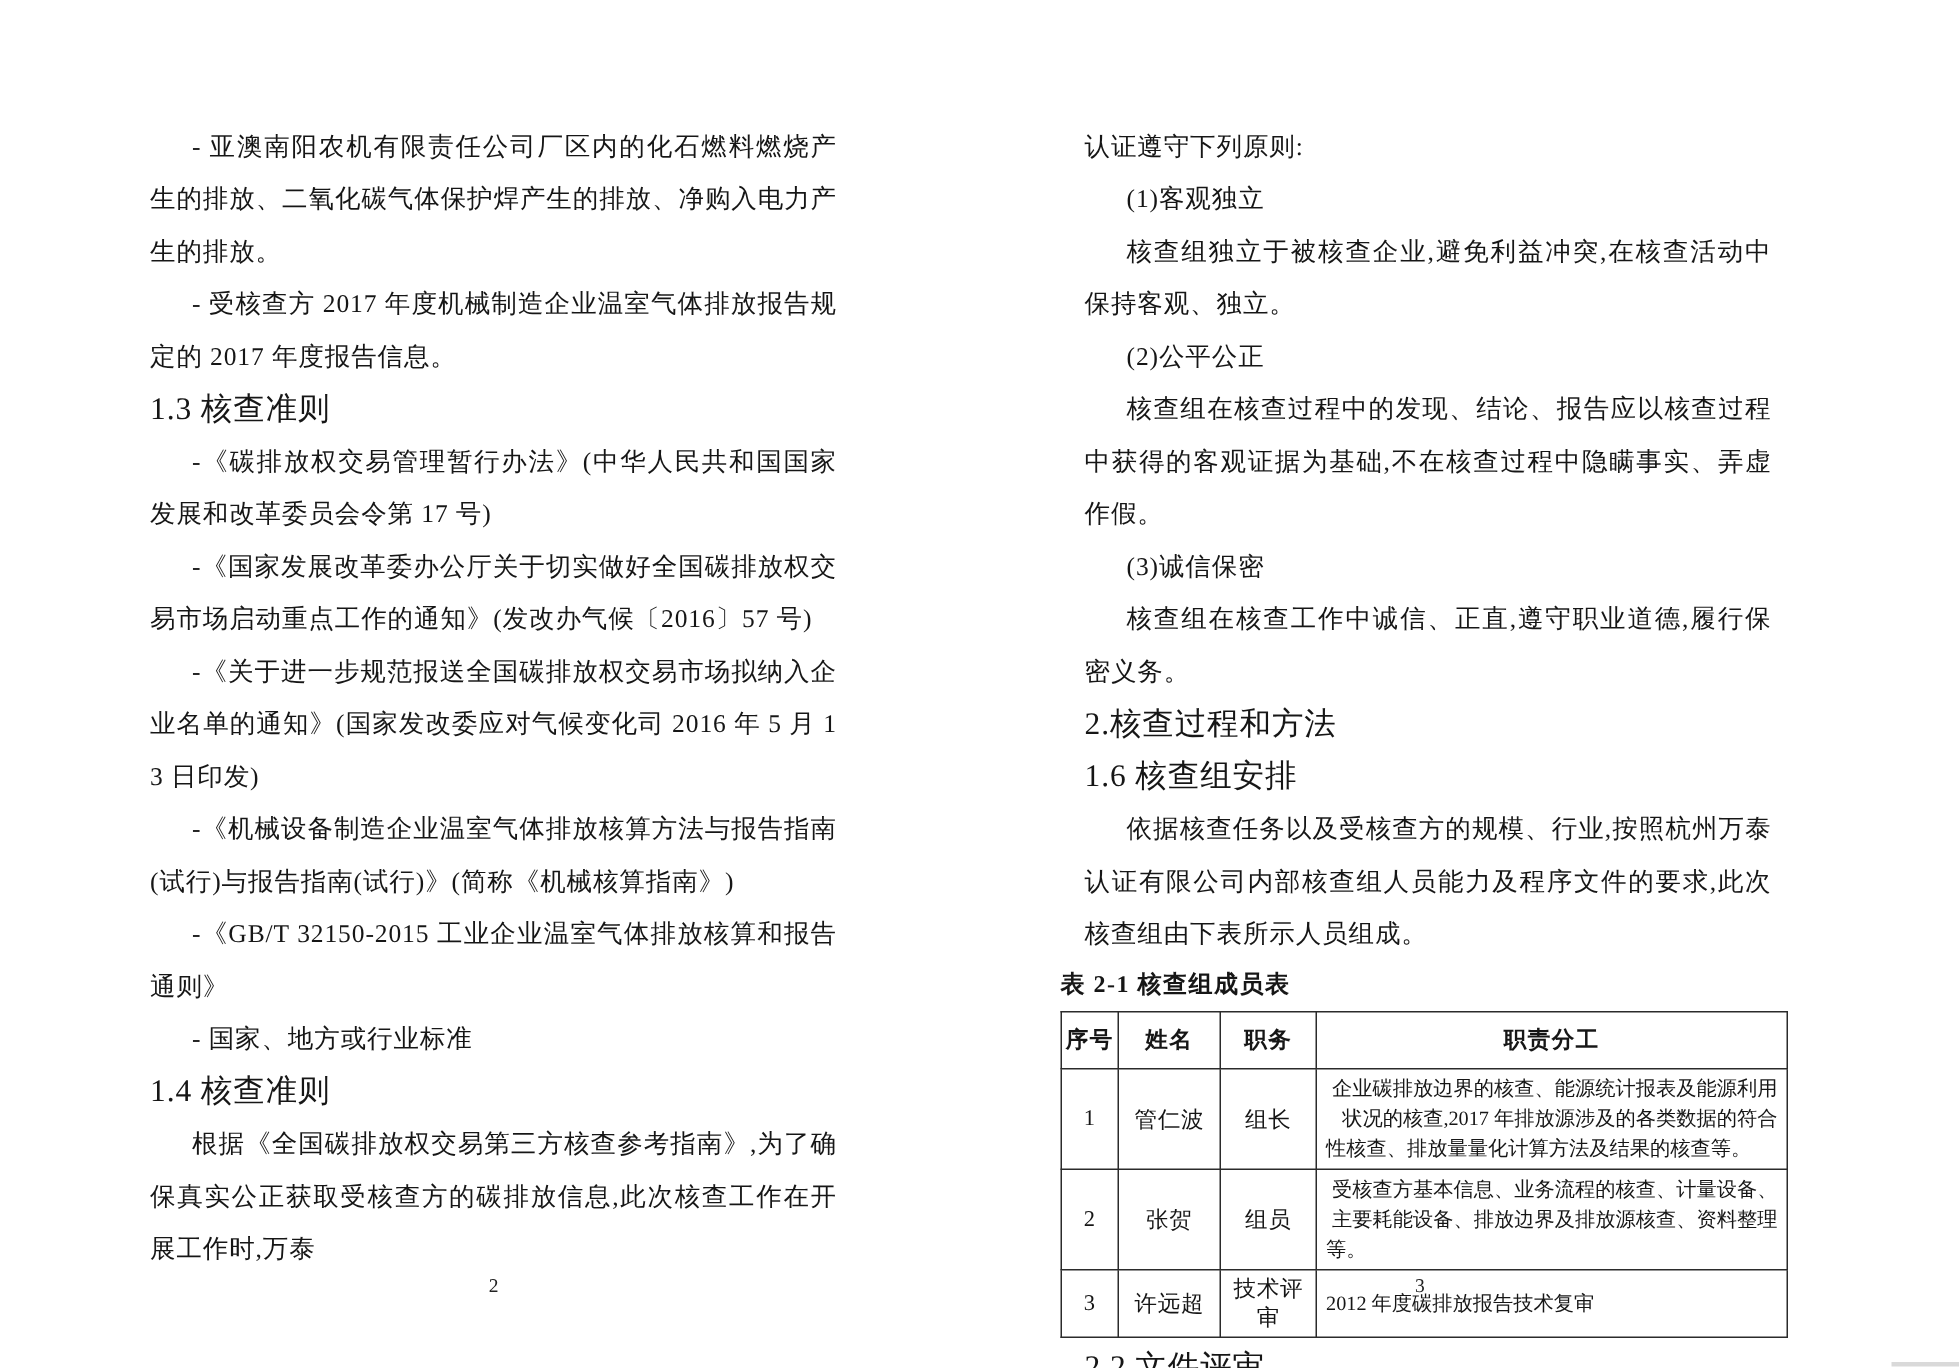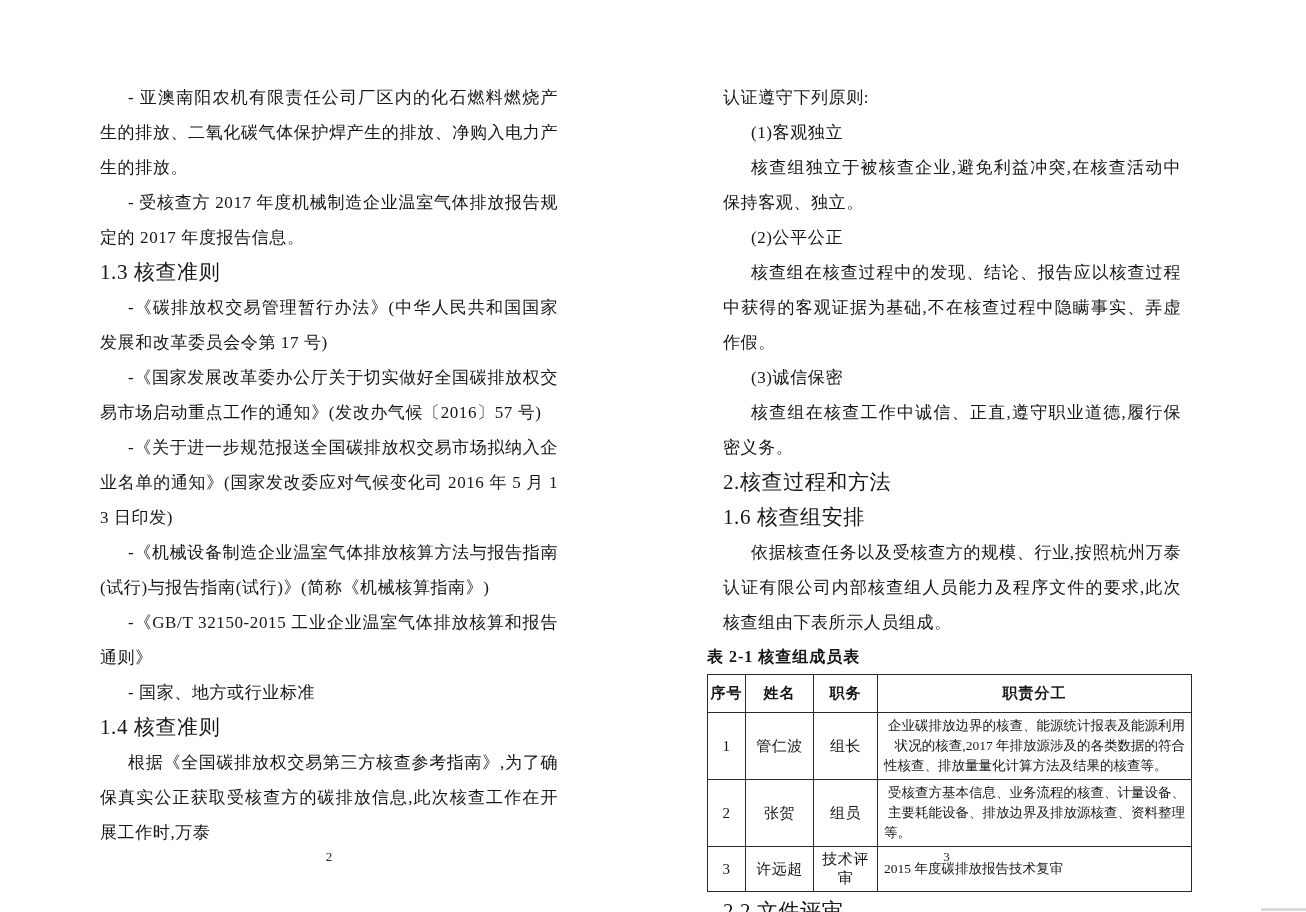--- a/index.html
+++ b/index.html
@@ -111,21 +111,21 @@
         <tr>
           <td>2</td>
           <td>张贺</td>
           <td>组员</td>
           <td class="desc">受核查方基本信息、业务流程的核查、计量设备、主要耗能设备、排放边界及排放源核查、资料整理等。</td>
         </tr>
         <tr>
           <td>3</td>
           <td>许远超</td>
           <td>技术评审</td>
-          <td class="desc">2015 年度碳排放报告技术复审</td>
+          <td class="desc">2012 年度碳排放报告技术复审</td>
         </tr>
       </tbody>
     </table>
 
     <div class="spacer-after-table"></div>
     <p class="heading">2.2 文件评审</p>
 
   </div>
   <div class="page-number">3</div>
 </div>

